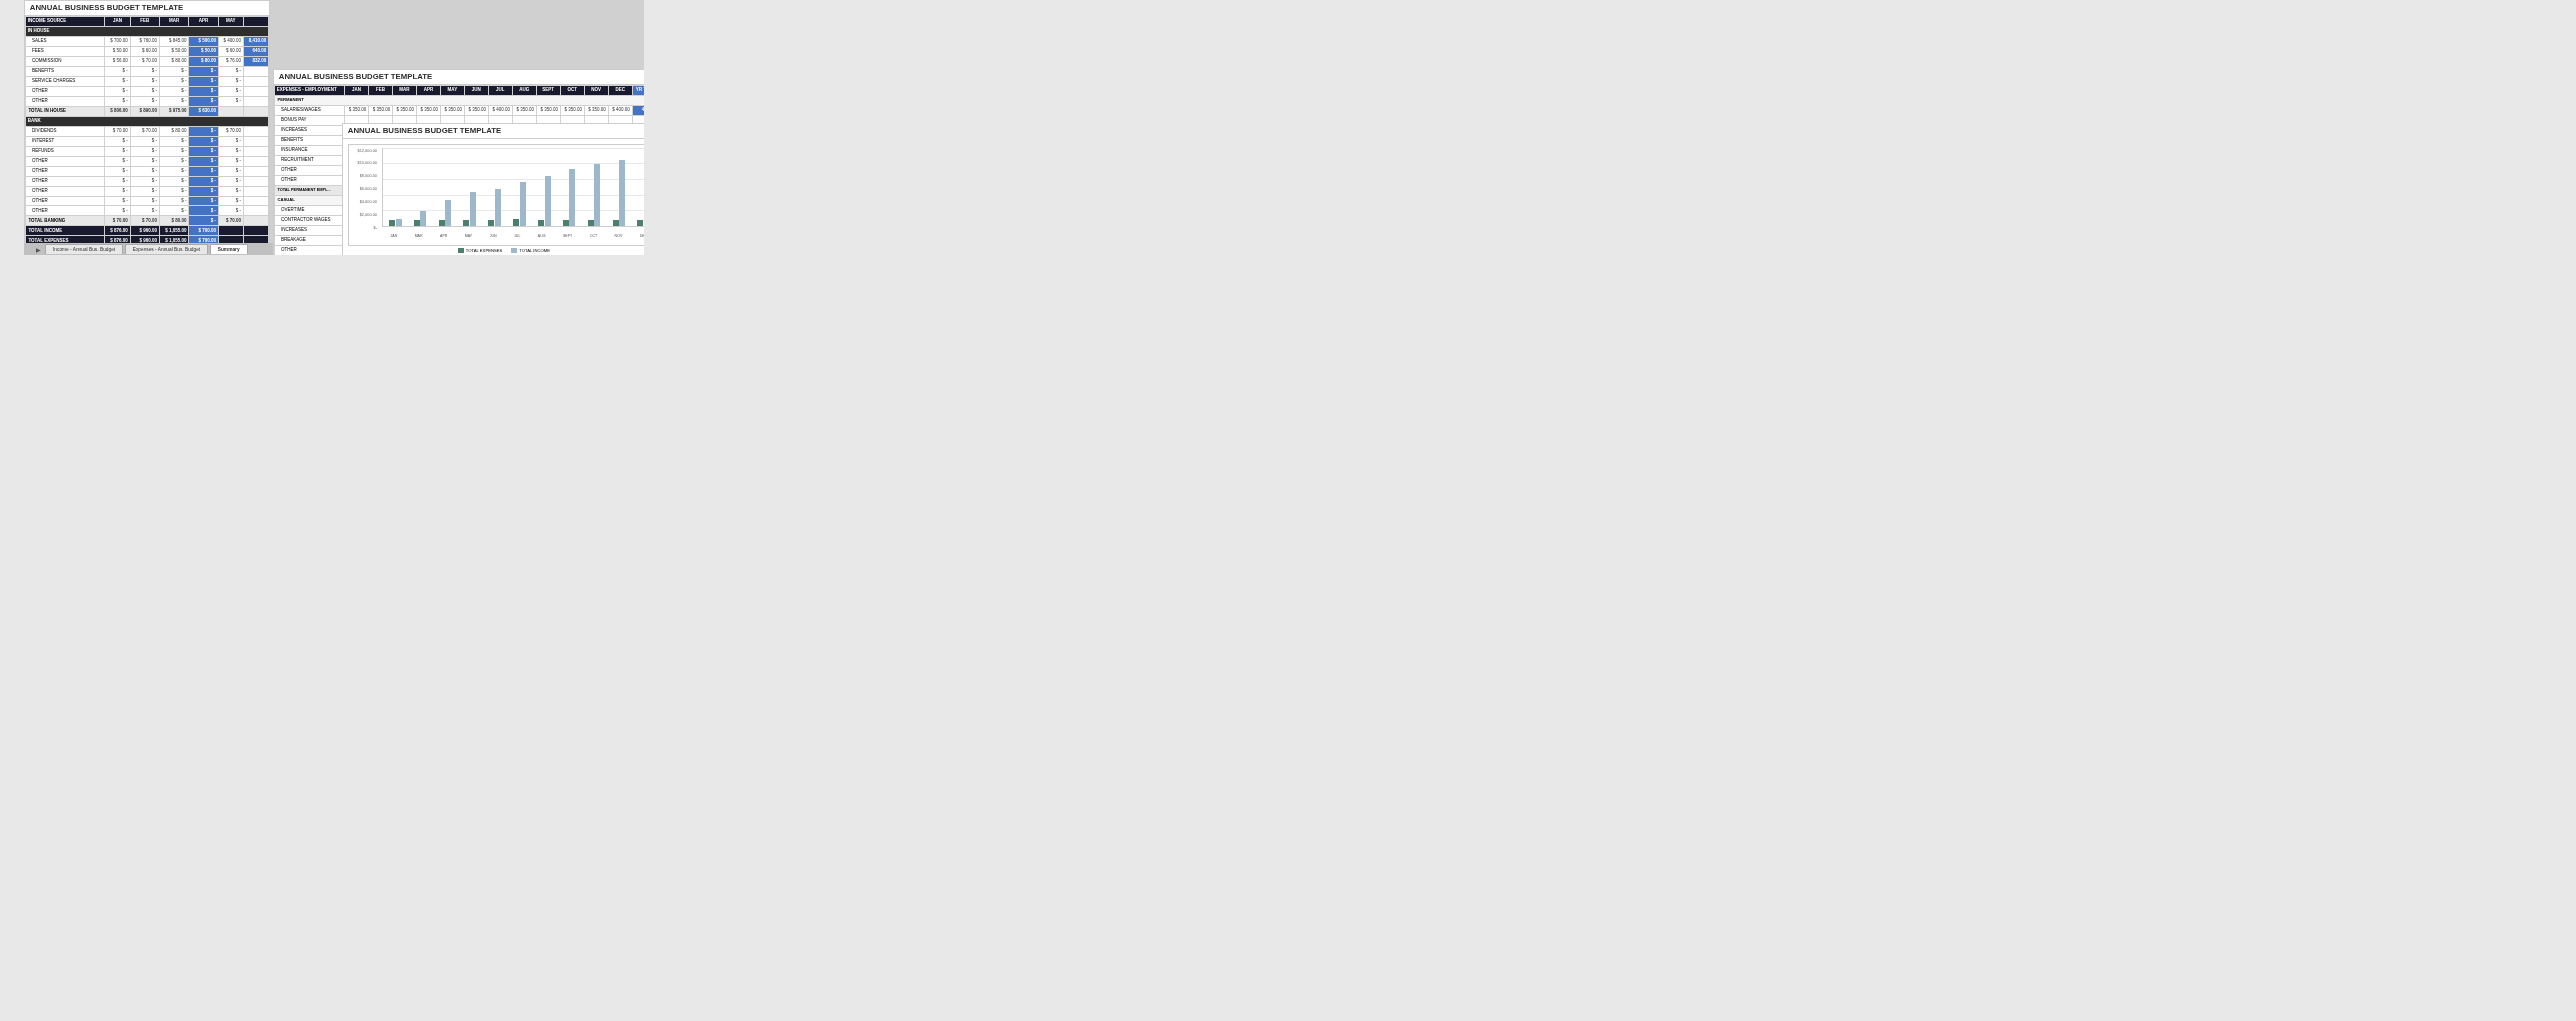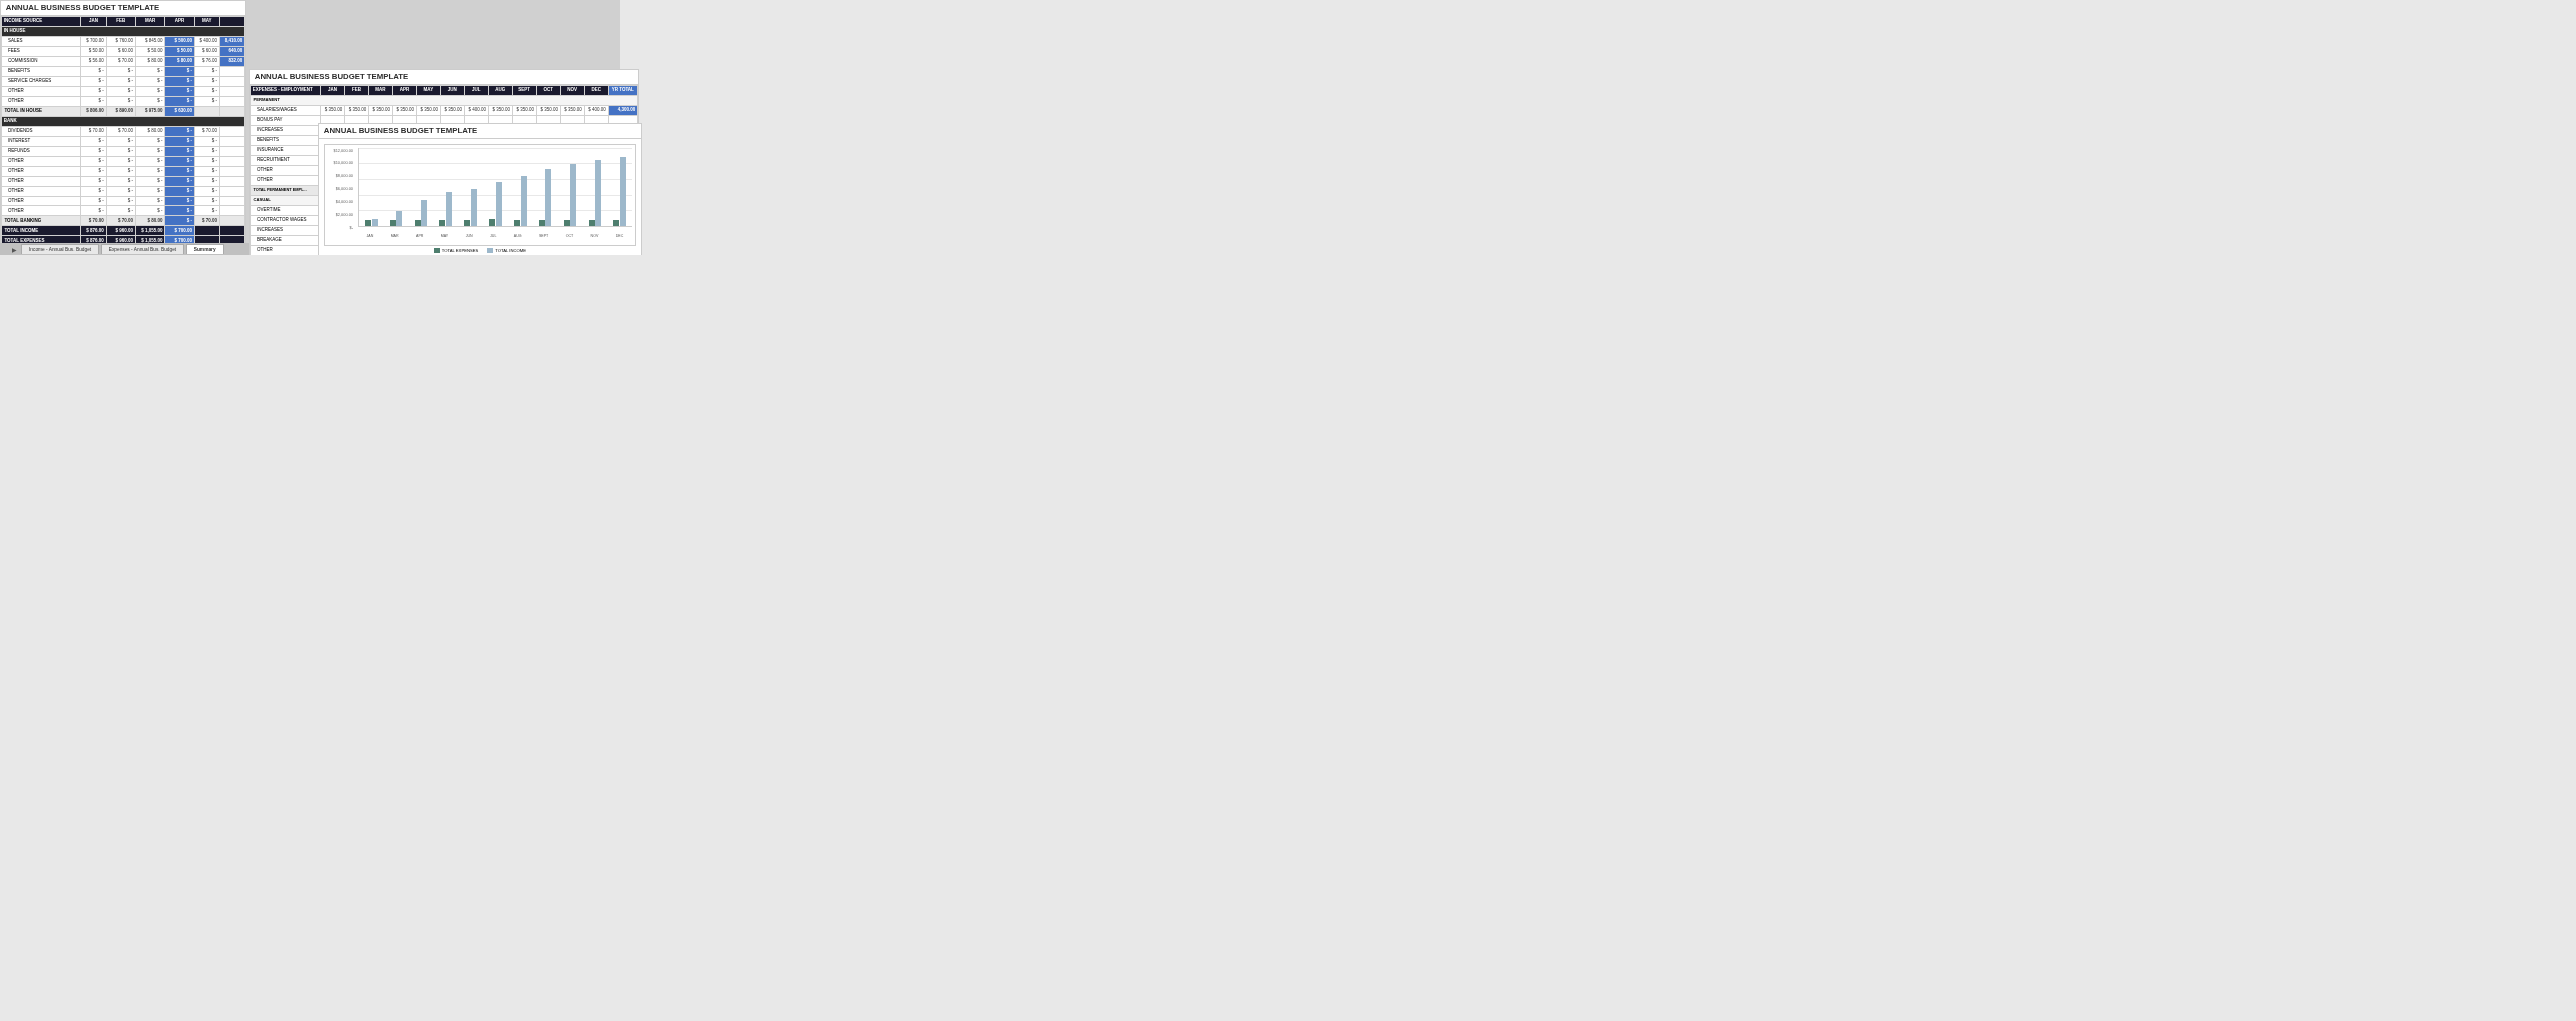--- a/index.html
+++ b/index.html
@@ -12,20 +12,21 @@
       overflow: hidden;
       position: relative;
     }
 
     
     .main-container {
       position: relative;
       width: 620px;
       height: 255px;
       background: #d0d0d0;
+      margin-left: 24px;
     }
 
     
     .sheet1 {
       position: absolute;
       top: 0;
       left: 0;
       width: 246px;
       background: white;
       border: 0.6px solid #ccc;

